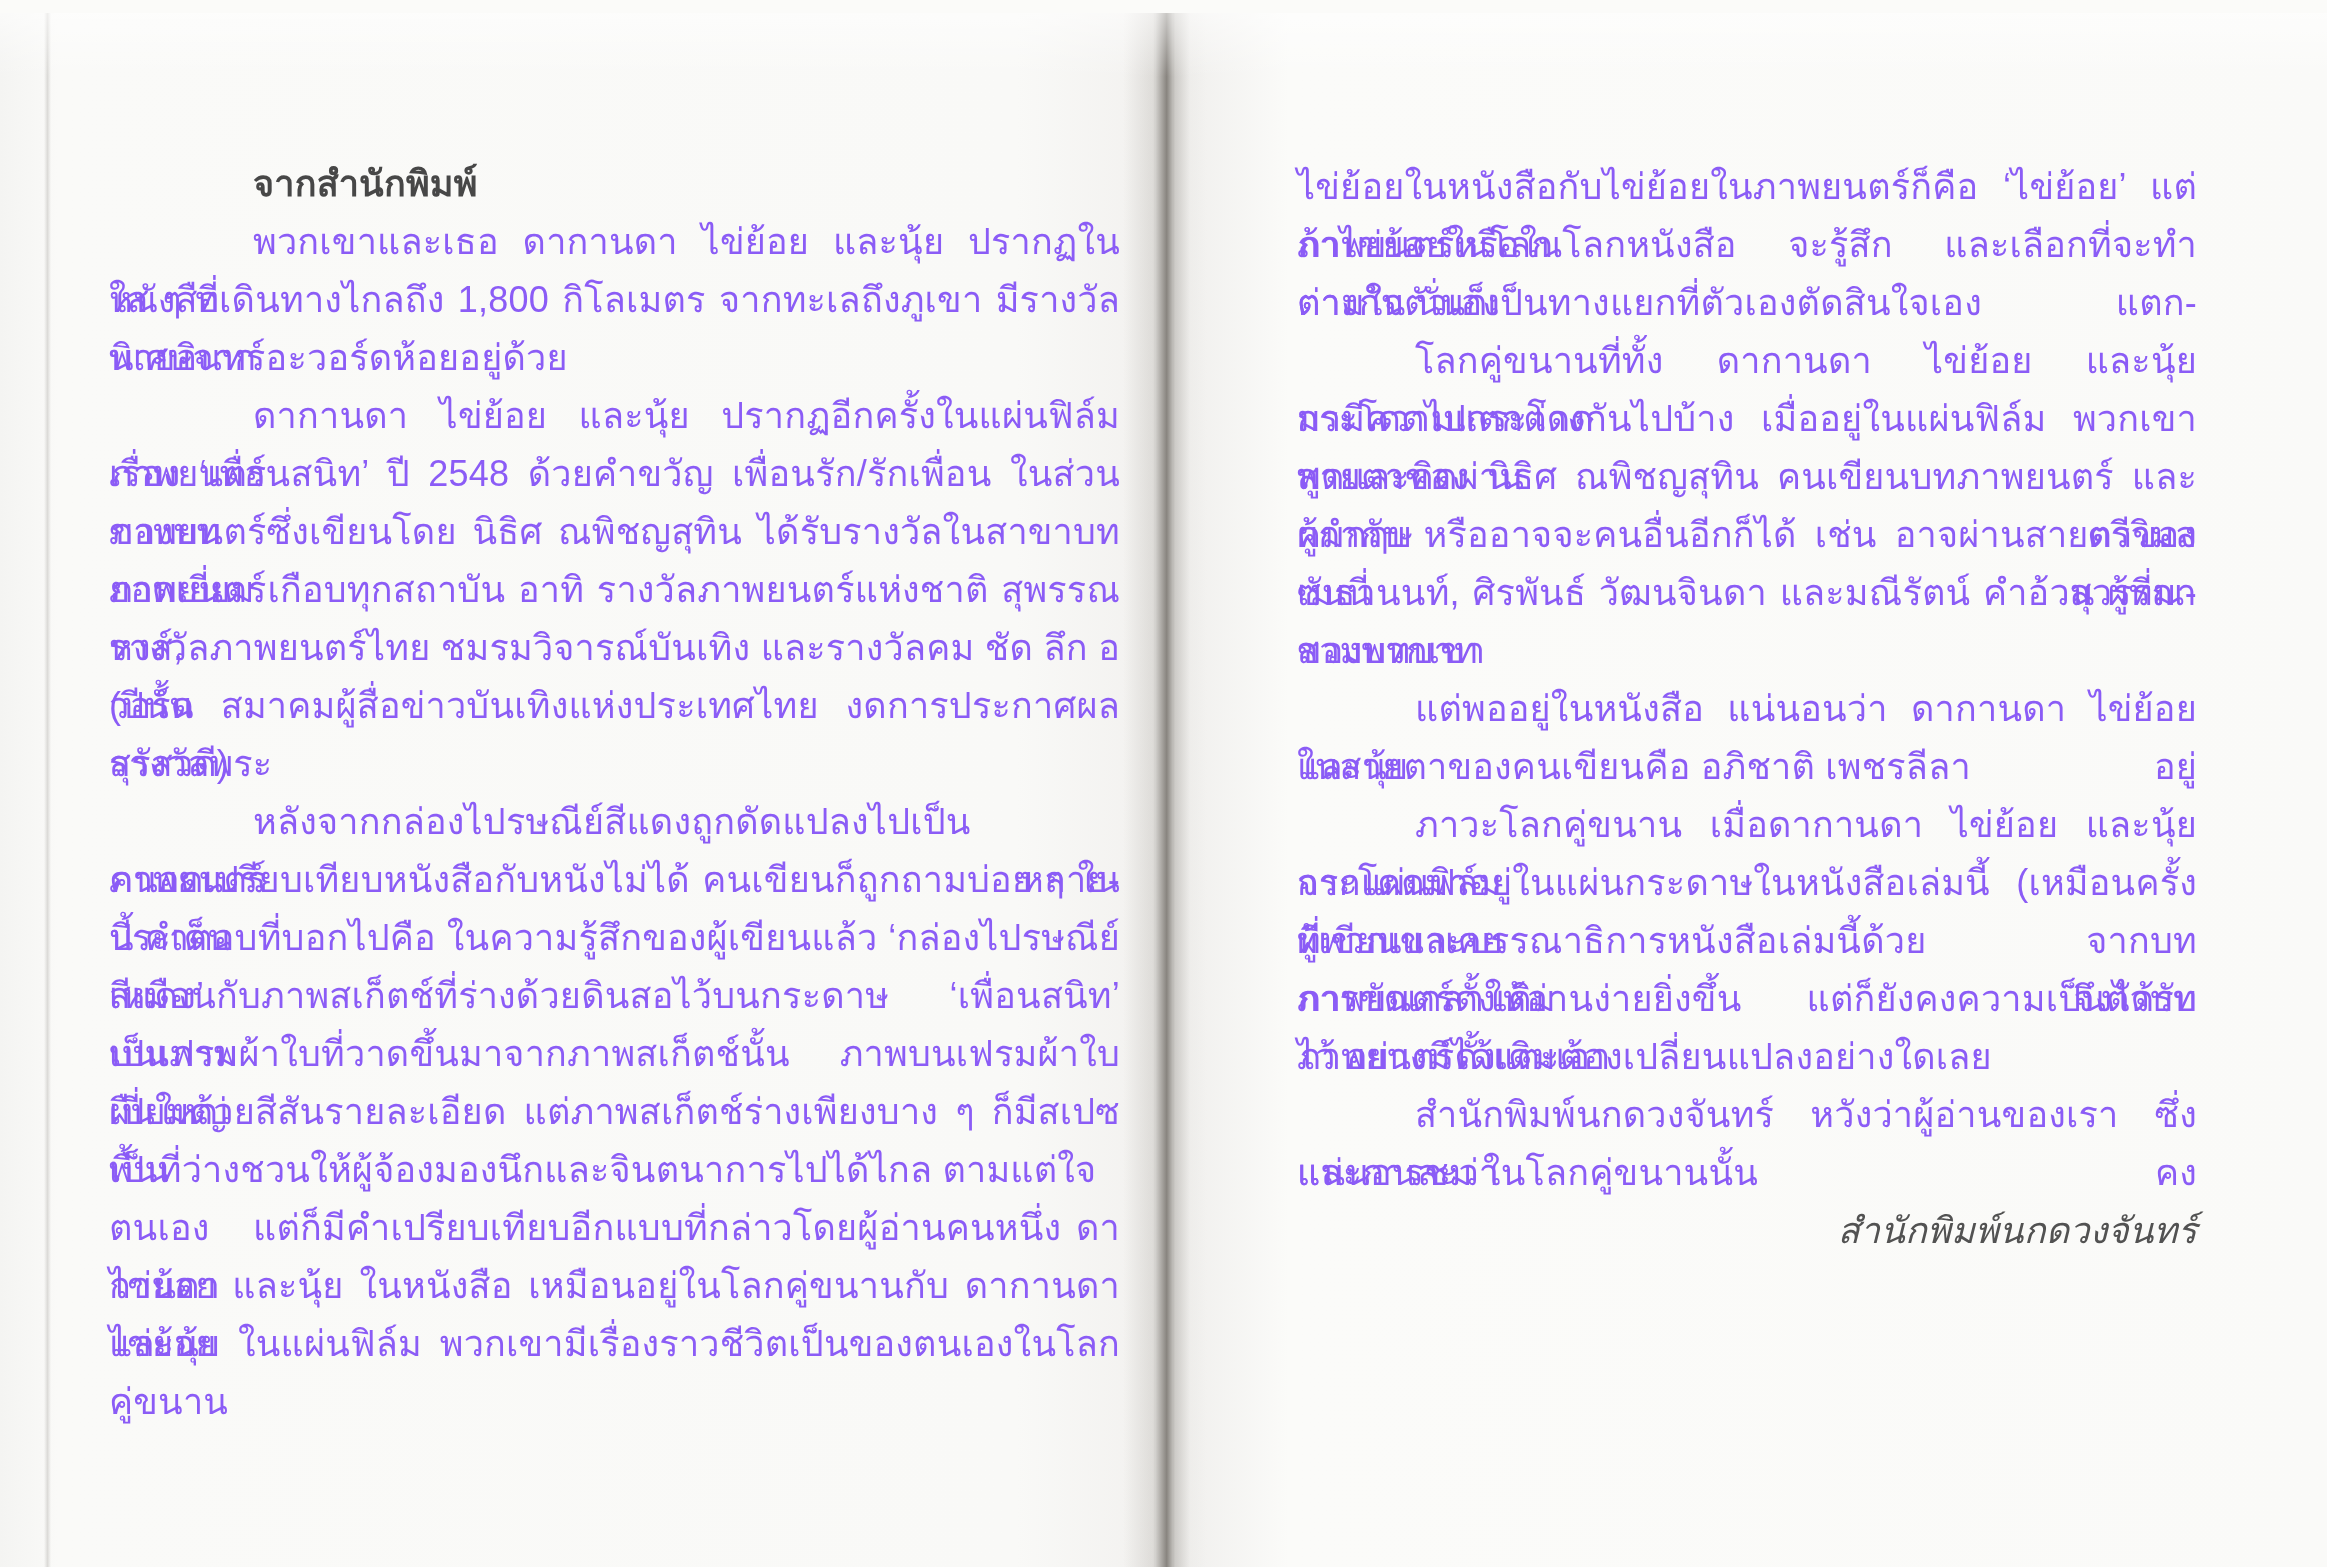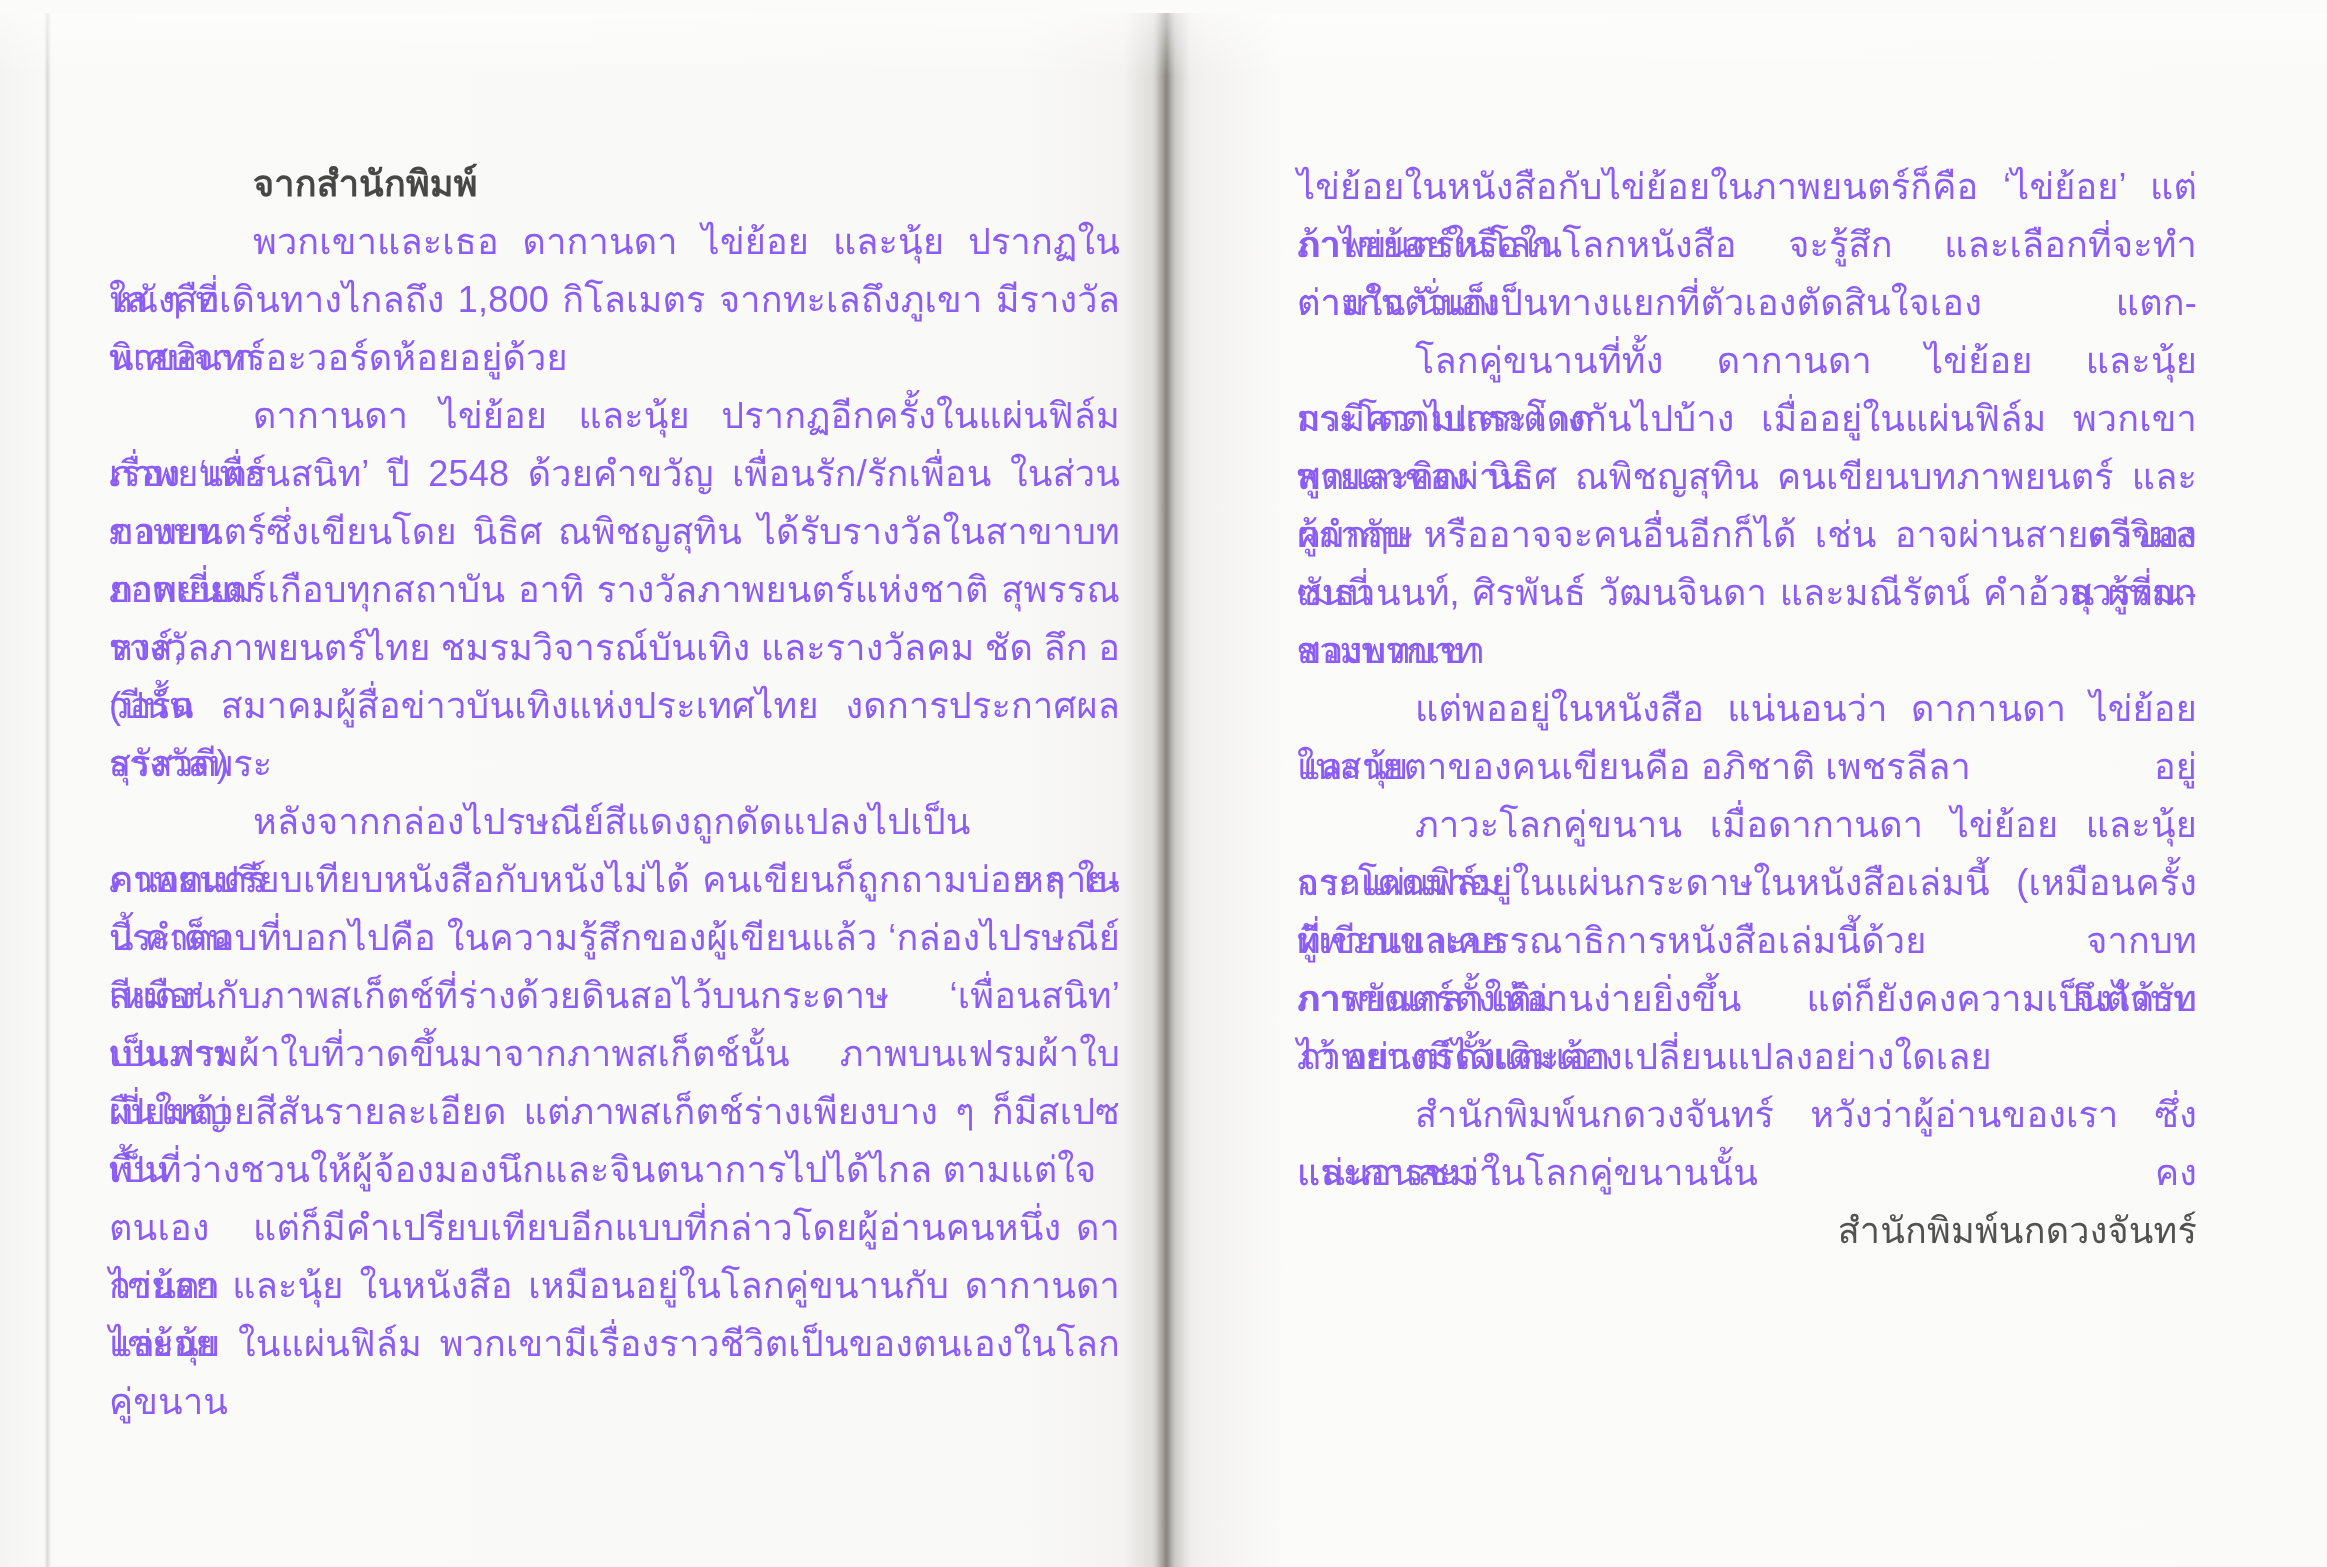--- a/index.html
+++ b/index.html
@@ -58,20 +58,21 @@
   .plain{text-align:left;text-align-last:left;}
   .heading{
     font-weight:bold;color:#474747;
     text-align:left;text-align-last:left;
     text-indent:144px;
   }
   .indent{text-indent:144px;}
   .text-col-right .indent{text-indent:118px;}
   .signature{
     text-align:left;text-align-last:right;
+    font-style:italic;
     font-family:"DejaVu Serif",serif;
     color:#525252;
   }
 </style>
 </head>
 <body>
 
 <div class="spread">
   <div class="page-left-bg"></div>
   <div class="page-right-bg"></div>

